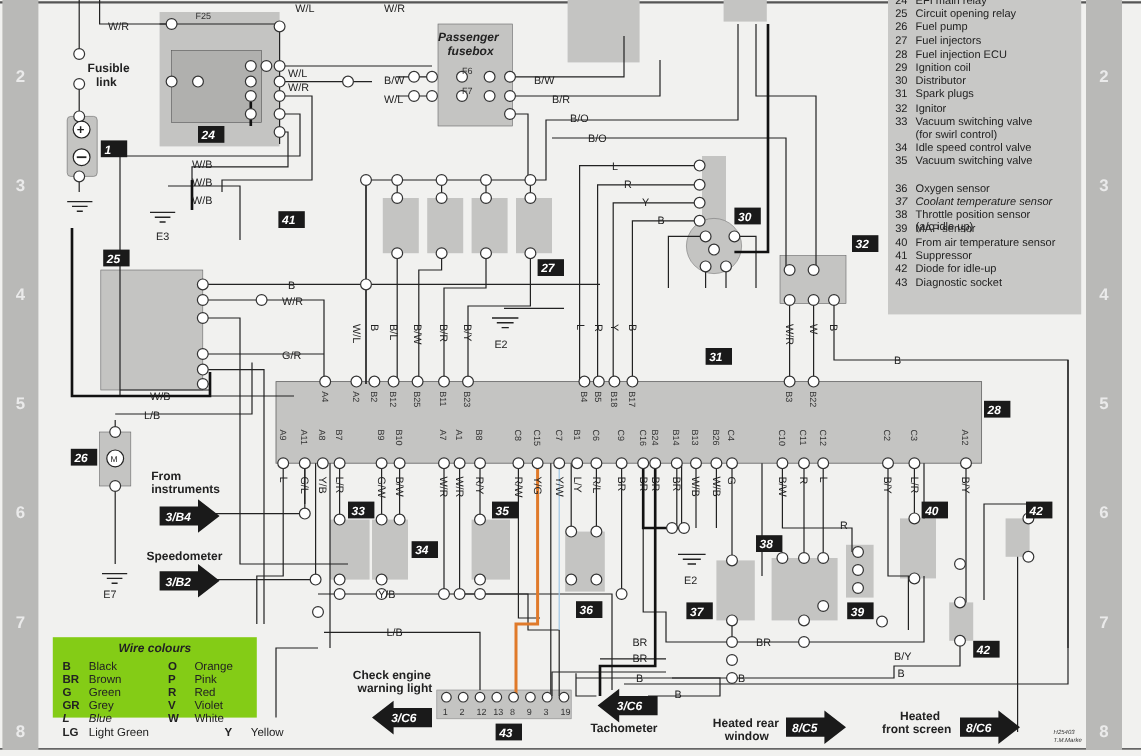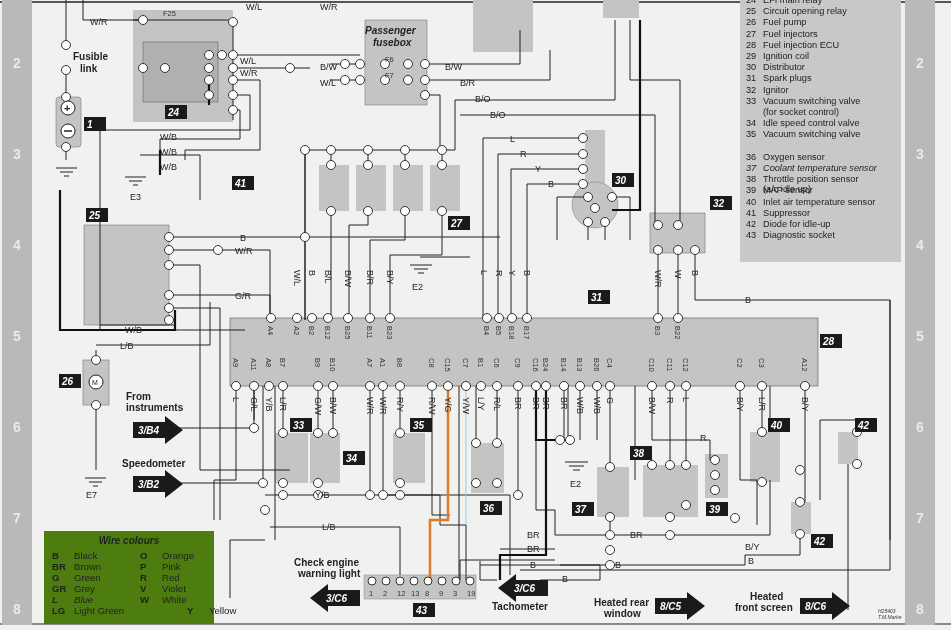--- a/index.html
+++ b/index.html
@@ -7,21 +7,21 @@
   #diagram{position:absolute;left:0;top:0;}
   .lbl{font-family:"Liberation Sans",sans-serif;font-size:9px;fill:#222;}
   .lblb{font-family:"Liberation Sans",sans-serif;font-size:10px;font-weight:bold;fill:#222;}
   .pin{font-family:"Liberation Sans",sans-serif;font-size:7.5px;fill:#333;}
   .numtag{font-family:"Liberation Sans",sans-serif;font-size:10px;font-weight:bold;font-style:italic;fill:#fff;}
   .legend{position:absolute;left:740px;top:0;width:161px;height:262px;background:#c8c8c6;}
   .legend-item{position:absolute;left:6px;font-size:9.2px;color:#222;white-space:nowrap;line-height:11px;}
   .legend-item .n{display:inline-block;width:17px;}
   .strip{position:absolute;width:30px;background:#b9b9b7;}
   .strip .s{position:absolute;width:30px;text-align:center;color:#eaeaea;font-weight:bold;font-size:14px;}
-  .wirebox{position:absolute;left:44px;top:531px;width:170px;height:93px;background:#4d7c0f;}
+  .wirebox{position:absolute;left:44px;top:531px;width:170px;height:67px;background:#84cc16;}
   .wirebox .t{position:absolute;left:0;width:170px;text-align:center;top:4px;font-weight:bold;font-style:italic;font-size:10px;color:#222;}
   .wc{position:absolute;font-size:9.6px;color:#222;white-space:nowrap;}
   .wc b{display:inline-block;width:22px;}
   .credit{position:absolute;left:878px;top:608px;font-size:5px;color:#333;font-style:italic;}
 </style>
 </head>
 <body>
 
 <svg id="diagram" width="951" height="630" viewBox="0 0 951 630" xmlns="http://www.w3.org/2000/svg">
 
@@ -522,29 +522,29 @@
     <div class="legend-item" style="top: -5px;"><span class="n">24</span><span>EFI main relay</span></div>
     <div class="legend-item" style="top: 6.2px;"><span class="n">25</span><span>Circuit opening relay</span></div>
     <div class="legend-item" style="top: 17.4px;"><span class="n">26</span><span>Fuel pump</span></div>
     <div class="legend-item" style="top: 28.6px;"><span class="n">27</span><span>Fuel injectors</span></div>
     <div class="legend-item" style="top: 39.8px;"><span class="n">28</span><span>Fuel injection ECU</span></div>
     <div class="legend-item" style="top: 51px;"><span class="n">29</span><span>Ignition coil</span></div>
     <div class="legend-item" style="top: 62.2px;"><span class="n">30</span><span>Distributor</span></div>
     <div class="legend-item" style="top: 73.4px;"><span class="n">31</span><span>Spark plugs</span></div>
     <div class="legend-item" style="top: 84.6px;"><span class="n">32</span><span>Ignitor</span></div>
     <div class="legend-item" style="top: 95.8px;"><span class="n">33</span><span>Vacuum switching valve</span></div>
-    <div class="legend-item" style="top: 107px;"><span class="n"></span><span>(for socket control)</span></div>
+    <div class="legend-item" style="top: 107px;"><span class="n"></span><span>(for swirl control)</span></div>
     <div class="legend-item" style="top: 118.2px;"><span class="n">34</span><span>Idle speed control valve</span></div>
     <div class="legend-item" style="top: 129.4px;"><span class="n">35</span><span>Vacuum switching valve</span></div>
     <div class="legend-item" style="top: 140.6px; margin-top: 43px;"><span class="n"></span><span>(a/c idle up)</span></div>
     <div class="legend-item" style="top: 151.8px;"><span class="n">36</span><span>Oxygen sensor</span></div>
     <div class="legend-item" style="top: 163px; font-style: italic;"><span class="n">37</span><span>Coolant temperature sensor</span></div>
     <div class="legend-item" style="top: 174.2px;"><span class="n">38</span><span>Throttle position sensor</span></div>
     <div class="legend-item" style="top: 185.4px;"><span class="n">39</span><span>MAP sensor</span></div>
-    <div class="legend-item" style="top: 196.6px;"><span class="n">40</span><span>Inlet air temperature sensor</span></div>
+    <div class="legend-item" style="top: 196.6px;"><span class="n">40</span><span>From air temperature sensor</span></div>
     <div class="legend-item" style="top: 207.8px;"><span class="n">41</span><span>Suppressor</span></div>
     <div class="legend-item" style="top: 219px;"><span class="n">42</span><span>Diode for idle-up</span></div>
     <div class="legend-item" style="top: 230.2px;"><span class="n">43</span><span>Diagnostic socket</span></div>
   </div>
 
 <div class="strip" style="left:2px;top:0;height:625px;" id="strip-left">
     <div class="s" style="top: 55px;">2</div>
     <div class="s" style="top: 146px;">3</div>
     <div class="s" style="top: 237px;">4</div>
     <div class="s" style="top: 328px;">5</div>

